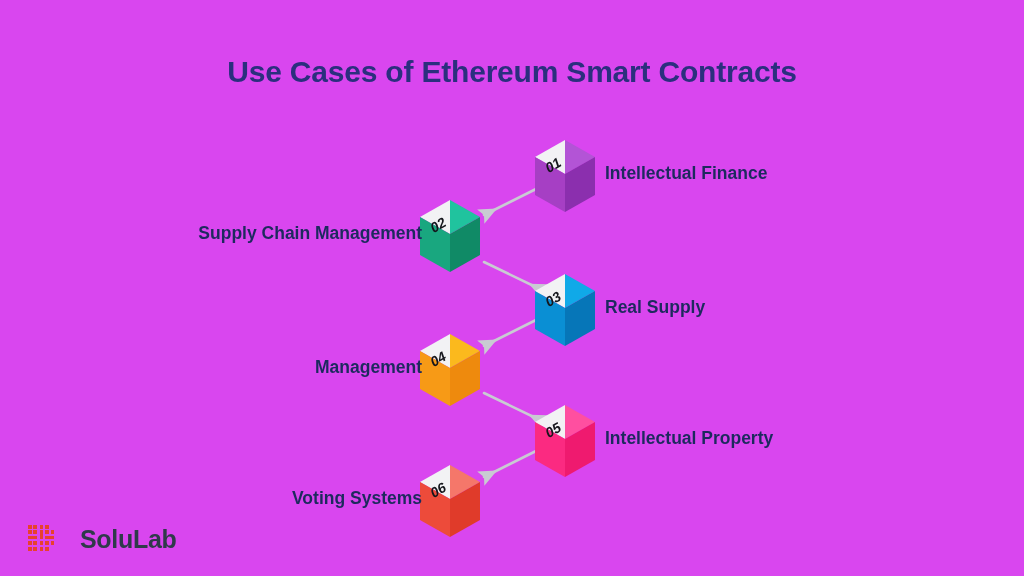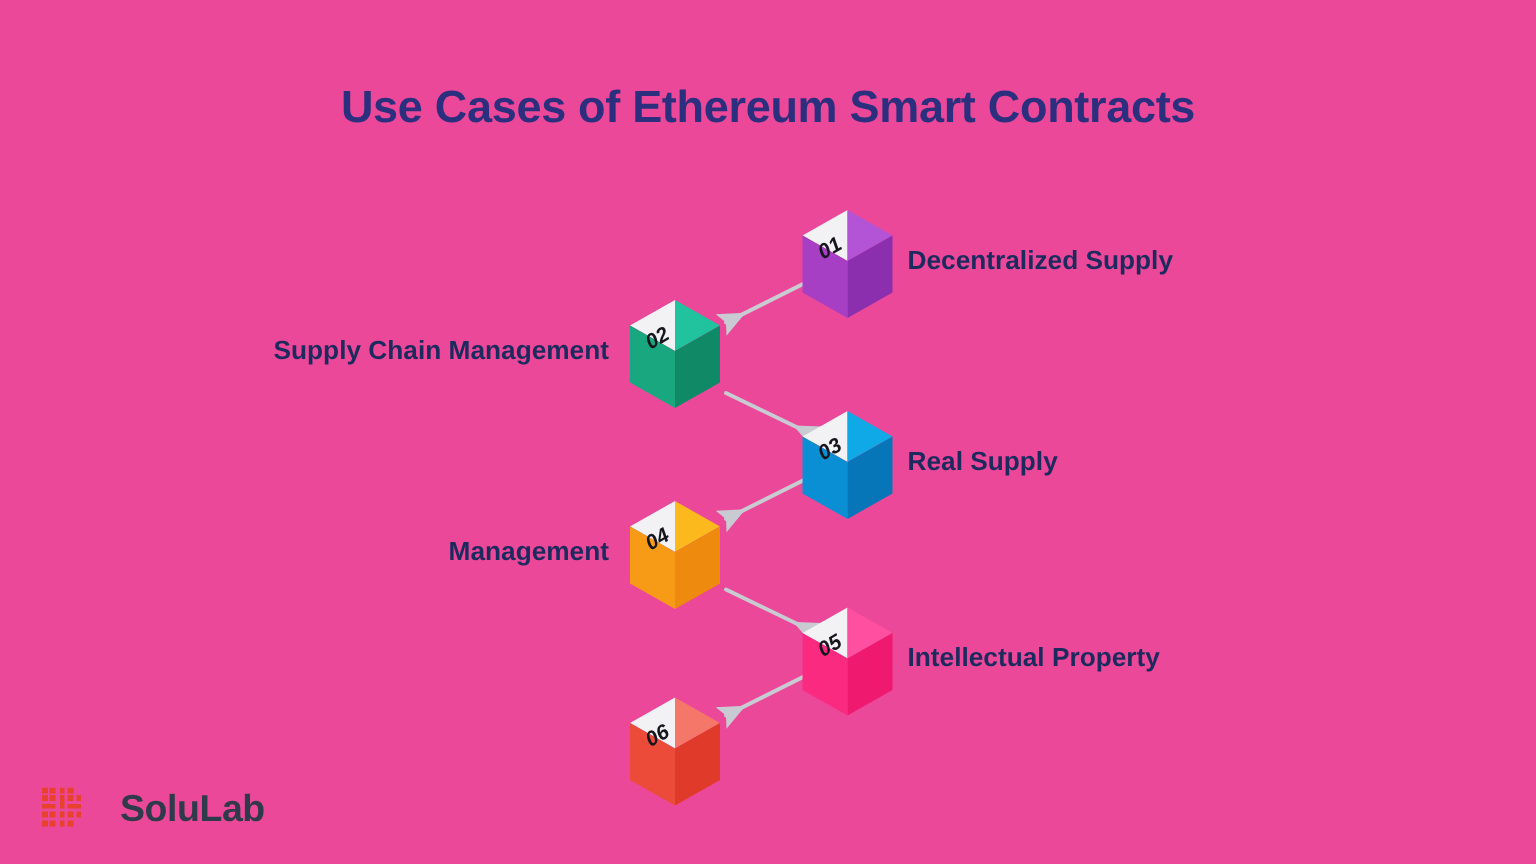--- a/index.html
+++ b/index.html
@@ -12,21 +12,21 @@
     background: #ffffff;
     font-family: "Liberation Sans", sans-serif;
     overflow: hidden;
     position: relative;
   }
 
   #canvas {
     position: relative;
     width: 1024px;
     height: 576px;
-    background: #ec4899;
+    background: #d946ef;
   }
 
   
   #title {
     position: absolute;
     left: 212px;
     top: 32px;
     width: 600px;
     text-align: center;
     font-size: 30px;
@@ -96,21 +96,21 @@
     white-space: nowrap;
     line-height: 22px;
   }
 
   
   .step.right .cube { left: 0; }
   .step.right .step-label { left: 72px; }
 
   
   .step.left .cube { right: 0; }
-  .step.left .step-label { right: 76px; text-align: right; margin-left: 48px; }
+  .step.left .step-label { right: 60px; text-align: right; margin-left: 48px; }
 
   
   #logo {
     position: absolute;
     left: 28px;
     top: 521px;
     display: flex;
     align-items: center;
     height: 36px;
     gap: 13px;
@@ -156,21 +156,21 @@
     <div class="step right" style="left:533px; top:138px; width:400px;">
       <div class="cube">
         <svg viewBox="0 0 64 76" xmlns="http://www.w3.org/2000/svg">
           <polygon points="32,2 2,19 32,36" fill="#f2f2f4"></polygon>
           <polygon points="32,2 62,19 32,36" fill="#b354d6"></polygon>
           <polygon points="2,19 32,36 32,74 2,57" fill="#a63fc4"></polygon>
           <polygon points="62,19 32,36 32,74 62,57" fill="#8b2fae"></polygon>
         </svg>
         <span class="cube-number">01</span>
       </div>
-      <div class="step-label">Decentralized Supply</div>
+      <div class="step-label">Intellectual Finance</div>
     </div>
 
     <div class="step left" style="left:100px; top:198px; width:382px;">
       <div class="cube">
         <svg viewBox="0 0 64 76" xmlns="http://www.w3.org/2000/svg">
           <polygon points="32,2 2,19 32,36" fill="#f2f2f4"></polygon>
           <polygon points="32,2 62,19 32,36" fill="#20c39e"></polygon>
           <polygon points="2,19 32,36 32,74 2,57" fill="#19a77f"></polygon>
           <polygon points="62,19 32,36 32,74 62,57" fill="#108a66"></polygon>
         </svg>
@@ -221,20 +221,21 @@
     <div class="step left" style="left:100px; top:463px; width:382px;">
       <div class="cube">
         <svg viewBox="0 0 64 76" xmlns="http://www.w3.org/2000/svg">
           <polygon points="32,2 2,19 32,36" fill="#f2f2f4"></polygon>
           <polygon points="32,2 62,19 32,36" fill="#f5776a"></polygon>
           <polygon points="2,19 32,36 32,74 2,57" fill="#ed4b3a"></polygon>
           <polygon points="62,19 32,36 32,74 62,57" fill="#e03b2a"></polygon>
         </svg>
         <span class="cube-number">06</span>
       </div>
+      <div class="step-label">Voting Systems</div>
     </div>
 
   </div>
 
   <div id="logo">
     <svg id="logo-mark" viewBox="0 0 30 28" xmlns="http://www.w3.org/2000/svg">
       <g fill="#e8412e">
         <rect x="0" y="0" width="4" height="4"></rect>
         <rect x="5" y="0" width="4" height="4"></rect>
         <rect x="12" y="0" width="3" height="4"></rect>

